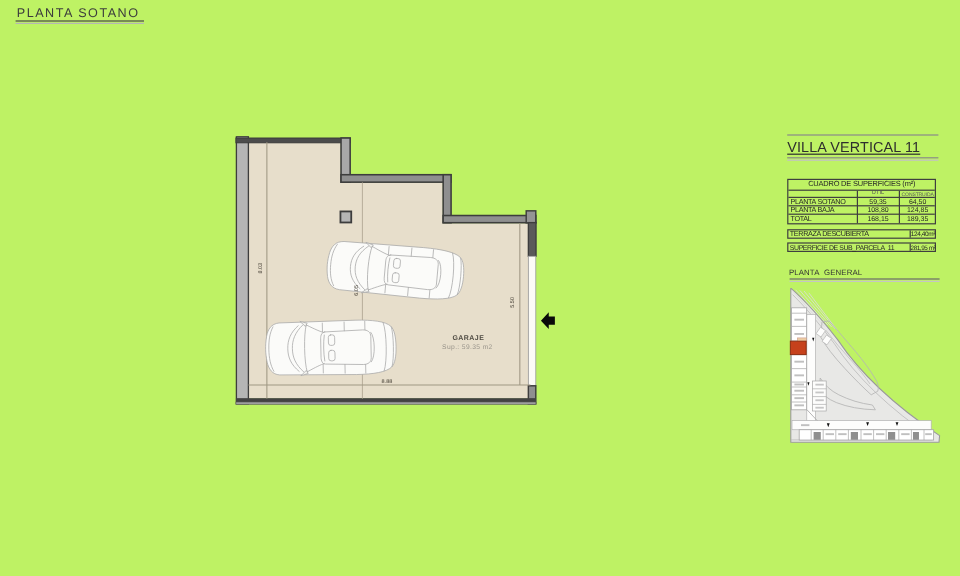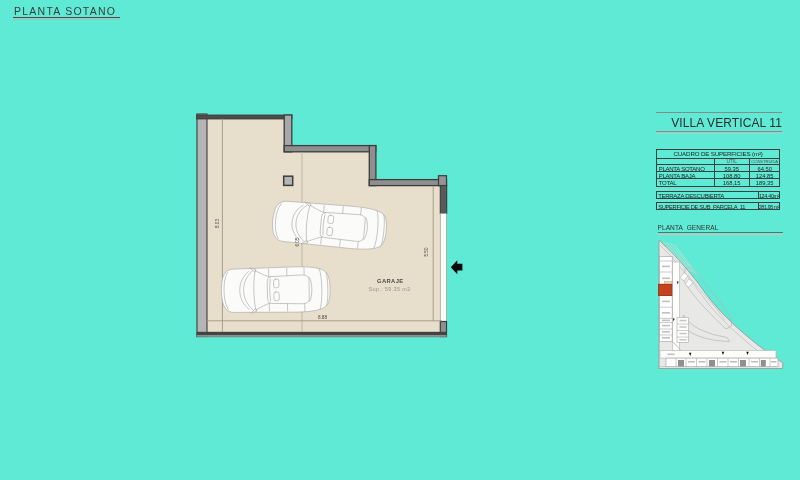--- a/index.html
+++ b/index.html
@@ -1,16 +1,16 @@
 <!DOCTYPE html>
 <html><head>
 <meta charset="utf-8">
 <style>
   html,body{margin:0;padding:0;background:#fff;}
-  #stage{position:relative;width:800px;height:480px;background:#5eead4;overflow:hidden;
+  #stage{position:relative;width:800px;height:480px;background:#bef264;overflow:hidden;
          font-family:"Liberation Sans",sans-serif;}
   .abs{position:absolute;}
 </style>
 </head>
 <body>
 <div id="stage">
 
   <div class="abs" style="left:14px;top:4.5px;font-size:10.5px;letter-spacing:1.25px;color:#3c3c3c;">PLANTA SOTANO</div>
 
   <div class="abs" style="left:13px;top:17.3px;width:107px;height:1px;background:#4a4a4a;"></div>
@@ -88,21 +88,21 @@
 
     <text x="390.3" y="283.3" font-size="5.8" font-weight="bold" letter-spacing="0.4" fill="#4e4a42" text-anchor="middle" font-family="Liberation Sans, sans-serif">GARAJE</text>
 
     <text x="389.5" y="291.2" font-size="5.6" letter-spacing="0.3" fill="#9b968c" text-anchor="middle" font-family="Liberation Sans, sans-serif">Sup.: 59.35 m2</text>
 
     <polygon points="450.8,267.2 457.3,260.2 457.3,263.7 462.4,263.7 462.4,270.6 457.3,270.6 457.3,274.2" fill="#0a0a0a"></polygon>
   </svg>
 
   <div class="abs" style="left:655.6px;top:112.2px;width:126px;height:1px;background:#8a8a8a;"></div>
 
-  <div class="abs" style="left:656px;top:116px;width:126px;text-align:right;font-size:12px;letter-spacing:0.1px;color:#2e2e2e;white-space:nowrap;">VILLA VERTICAL 11</div>
+  <div class="abs" style="left:656px;top:116px;width:126px;text-align:left;font-size:12px;letter-spacing:0.1px;color:#2e2e2e;white-space:nowrap;text-decoration:underline;">VILLA VERTICAL 11</div>
 
   <div class="abs" style="left:655.6px;top:130.6px;width:126px;height:1px;background:#8a8a8a;"></div>
   <div class="abs" style="left:655.6px;top:133.2px;width:126px;height:1px;background:#c2c2c2;"></div>
 
   <div class="abs" style="left:655.7px;top:149px;width:124.8px;height:37.6px;border:1px solid #3f3f3f;box-sizing:border-box;color:#262626;">
 
     <div class="abs" style="left:0;top:0;width:100%;height:8.6px;border-bottom:1px solid #3f3f3f;box-sizing:border-box;text-align:center;font-size:6.2px;line-height:8.4px;letter-spacing:-0.15px;">CUADRO DE SUPERFICIES (m²)</div>
 
     <div class="abs" style="left:57.5px;top:8.6px;width:1px;height:27px;background:#3f3f3f;"></div>
     <div class="abs" style="left:92.5px;top:8.6px;width:1px;height:27px;background:#3f3f3f;"></div>

